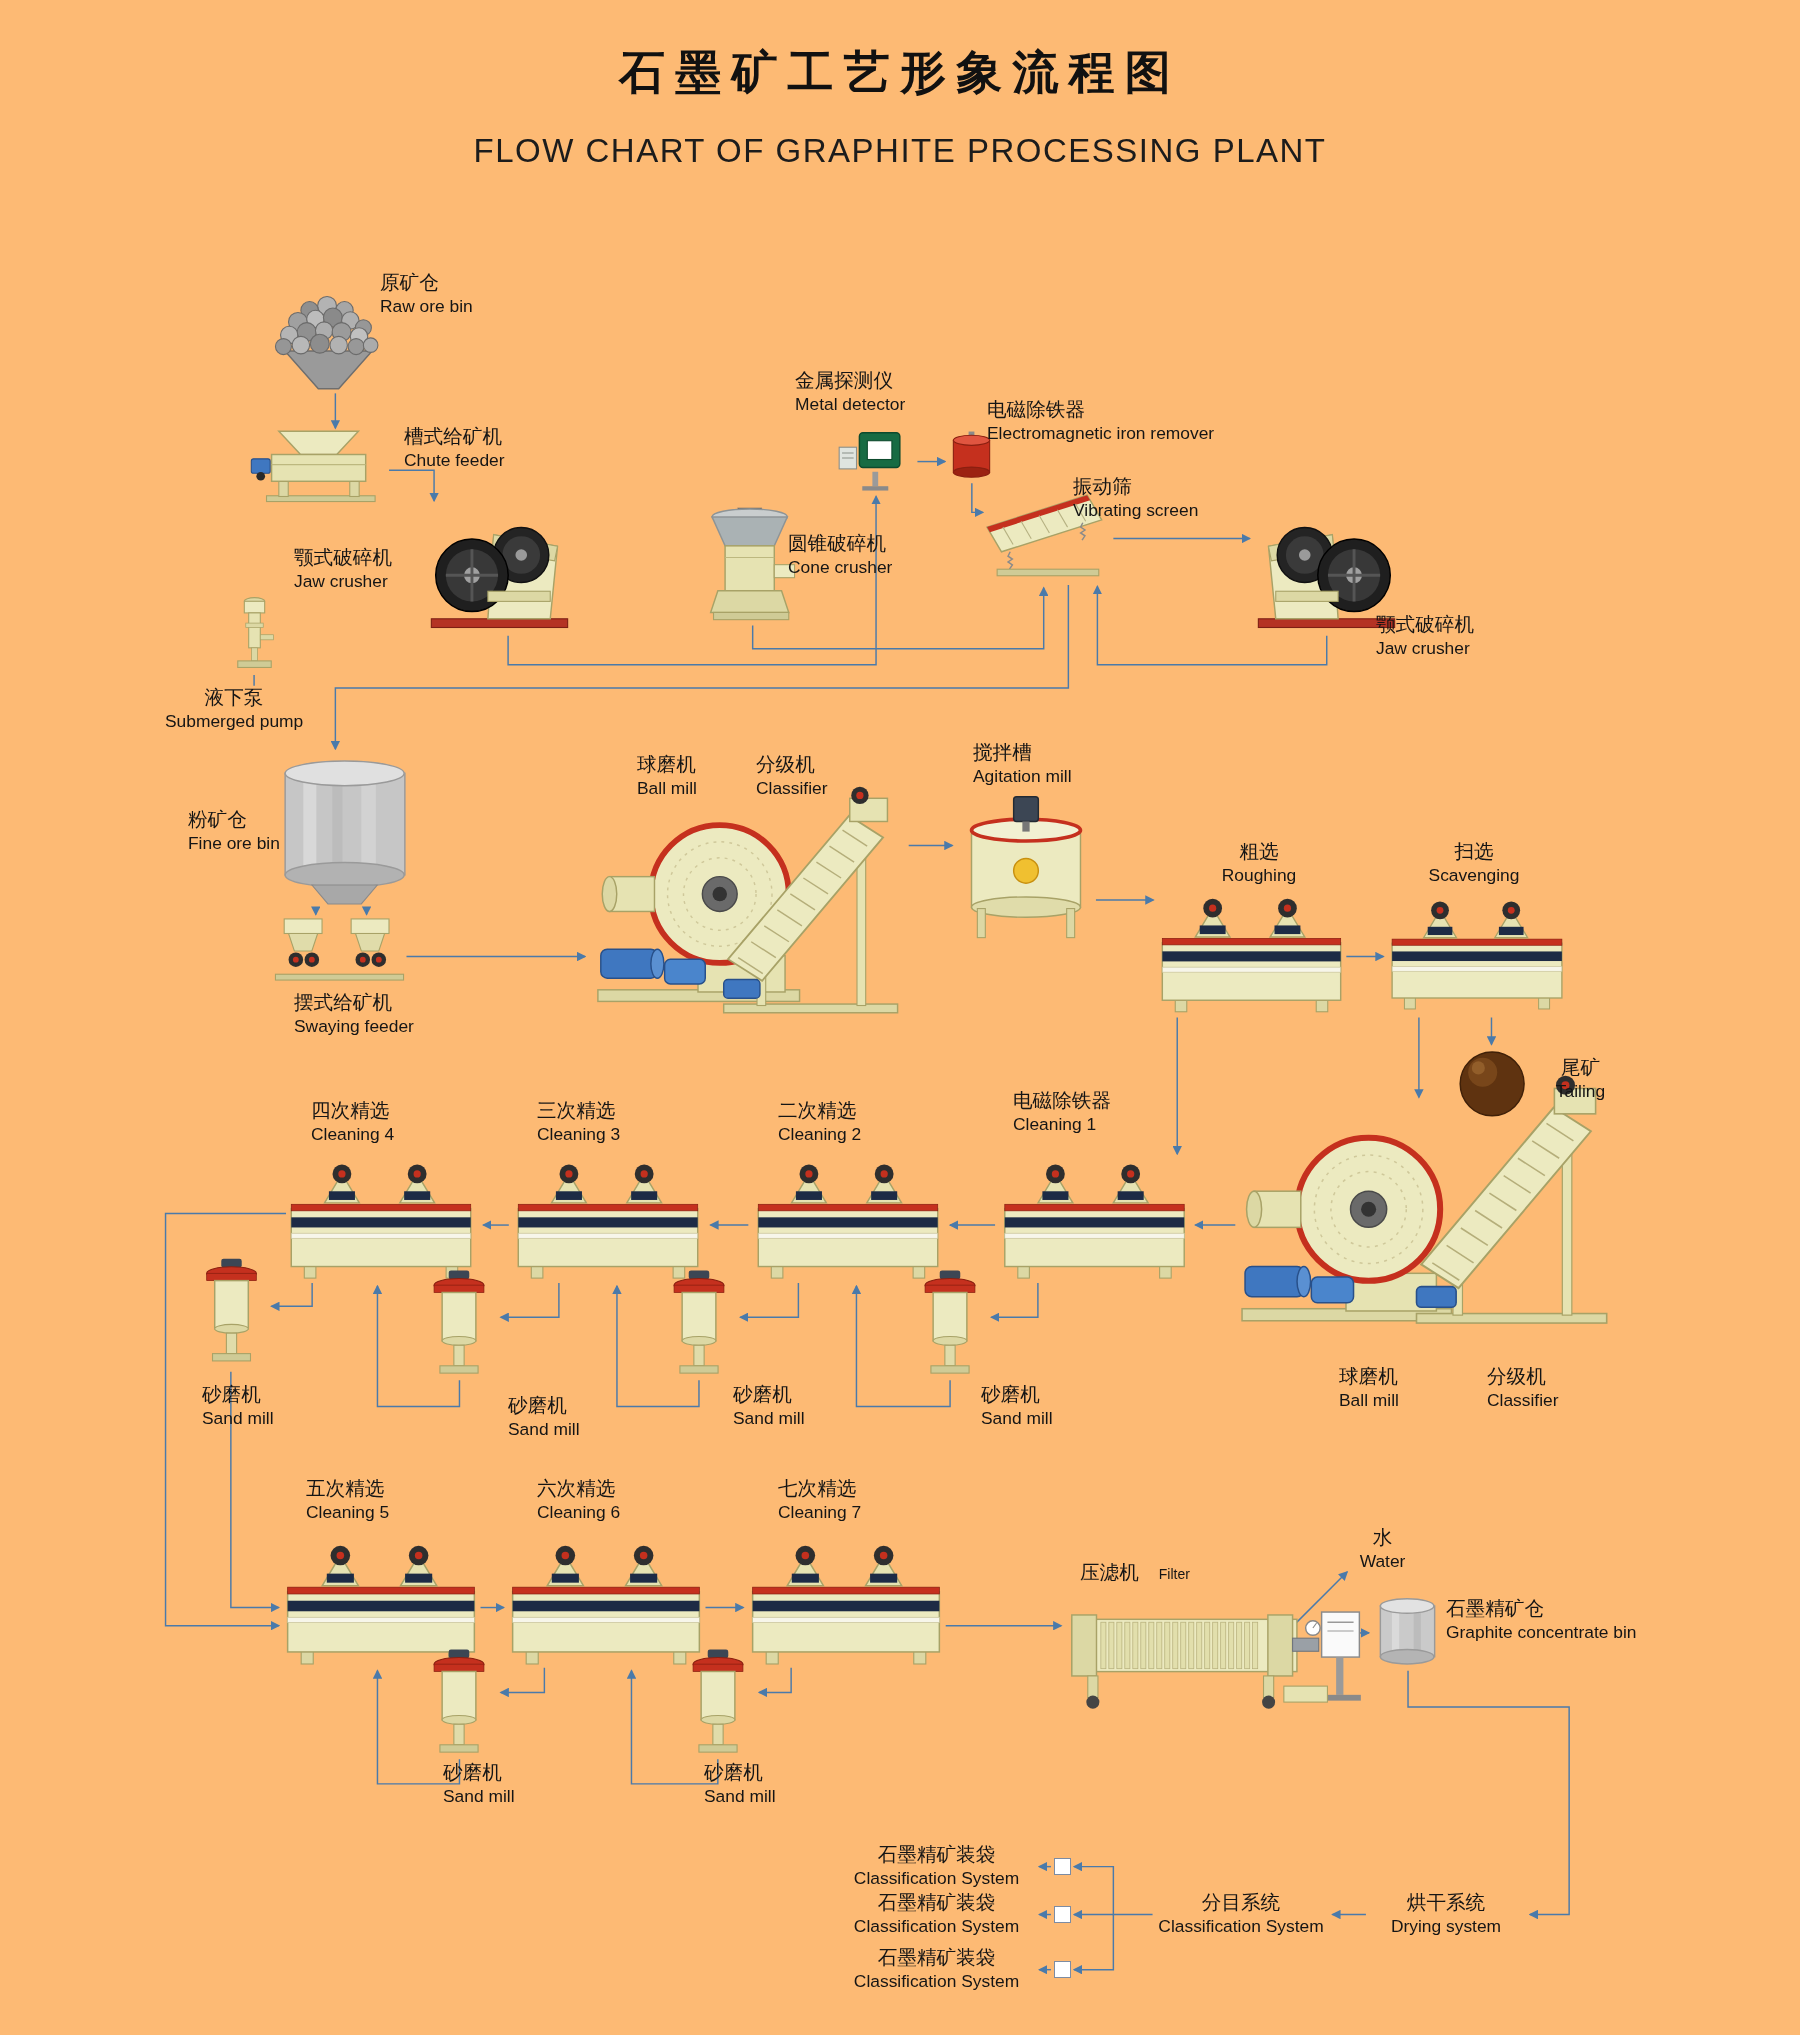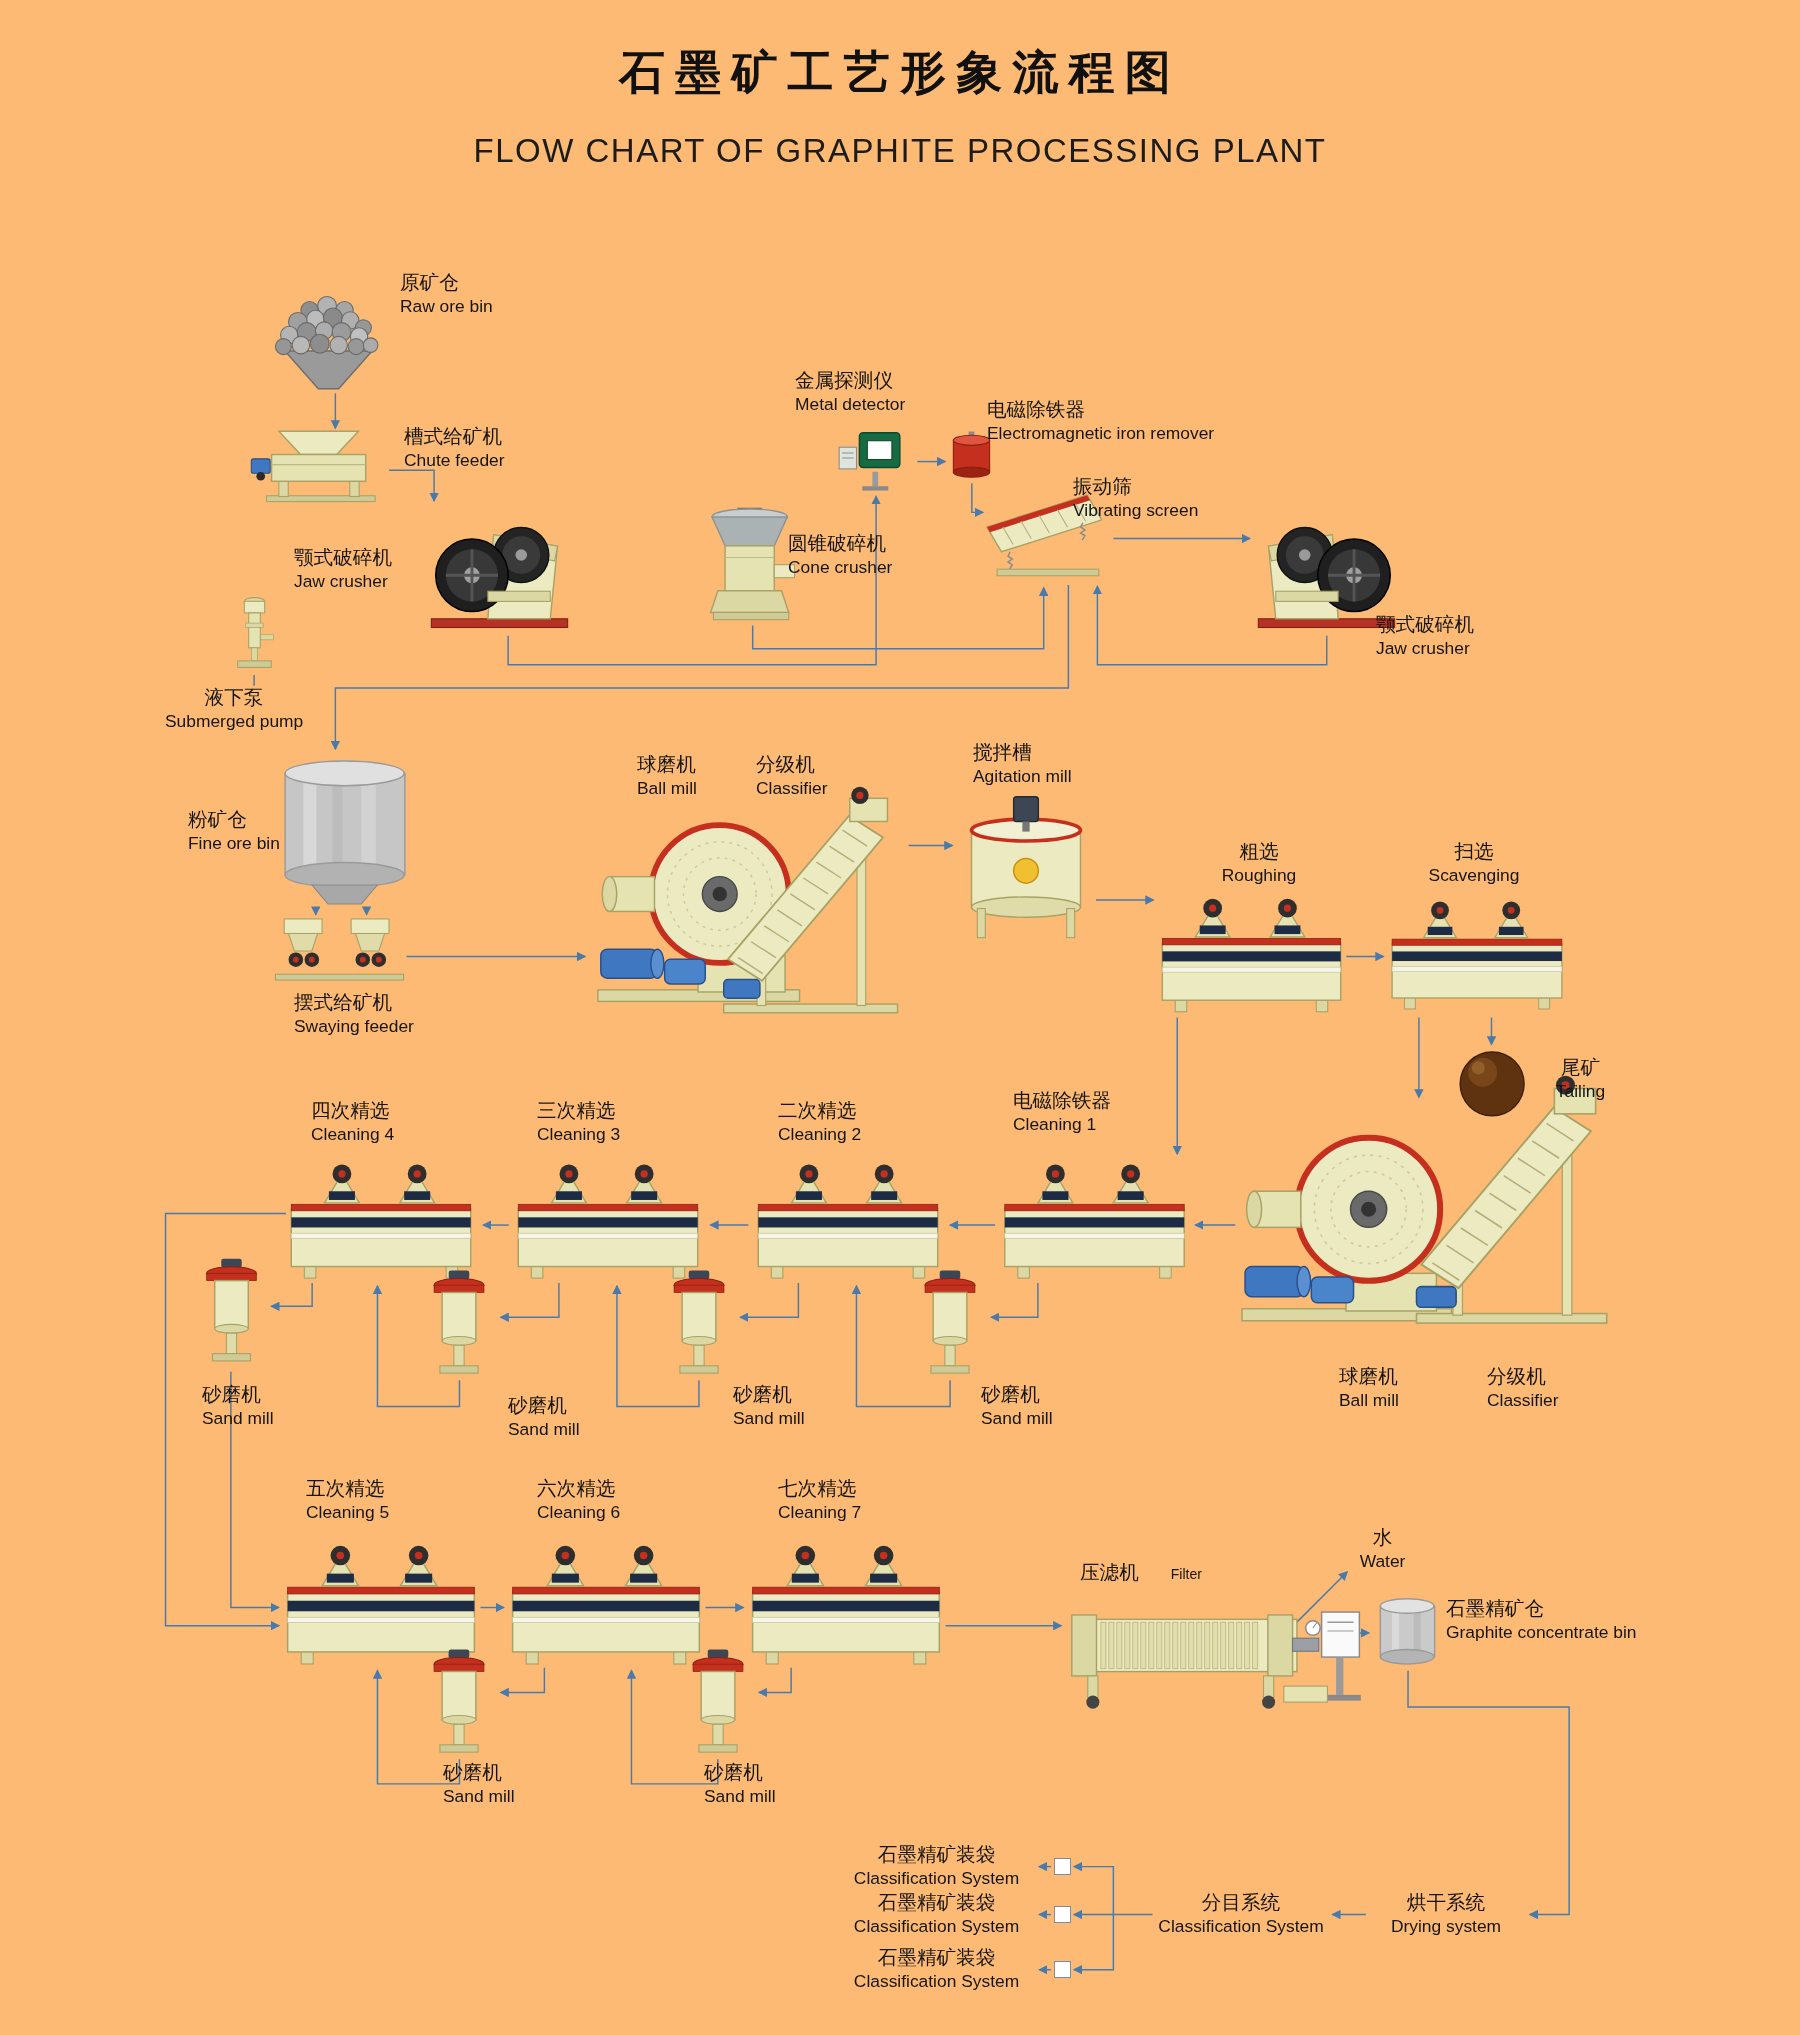--- a/index.html
+++ b/index.html
@@ -9,21 +9,21 @@
   .hdr{position:absolute;left:0;top:0;width:100%;text-align:center;}
   .hdr .t-zh{margin:0;position:absolute;top:42px;width:100%;font-size:46px;font-weight:700;letter-spacing:10.2px;color:#111;}
   .hdr .t-en{margin:0;position:absolute;top:132px;width:100%;font-size:33px;font-weight:400;letter-spacing:1.5px;color:#1c1c1c;}
   .node{position:absolute;}
   .node svg{width:100%;height:100%;display:block;}
   .flipx{transform:scaleX(-1);}
   .lbl{position:absolute;line-height:1.34;white-space:nowrap;color:#151515;}
   .lbl .zh{font-size:19.6px;}
   .lbl .en{font-size:17.4px;}
   .lbl.center{text-align:center;}
-  .lbl.row{display:flex;align-items:baseline;gap:32px;}
+  .lbl.row{display:flex;align-items:baseline;gap:20px;}
   .lbl.row .zh{font-size:19.6px;}
   .lbl.row .en{font-size:14px;}
   .bag{position:absolute;width:17.4px;height:17.4px;border:1.5px solid #7d8ca3;background:#fff;box-sizing:border-box;}
 </style>
 </head>
 <body>
 
 <div class="canvas">
 
   <svg width="0" height="0" style="position:absolute" aria-hidden="true" xmlns="http://www.w3.org/2000/svg">
@@ -527,21 +527,21 @@
   <div class="node" style="left:1373px;top:1593px;width:69px;height:76px">
       <svg viewBox="0 0 95 105">
         <use href="#sym-smallbin"></use>
       </svg>
     </div>
 
   <div class="bag" style="left:1054px;top:1858px"></div>
   <div class="bag" style="left:1054px;top:1906px"></div>
   <div class="bag" style="left:1054px;top:1961px"></div>
 
-  <div class="lbl" style="left:400px;top:269px">
+  <div class="lbl" style="left:380px;top:269px">
     <div class="zh">原矿仓</div>
     <div class="en">Raw ore bin</div>
   </div>
   <div class="lbl" style="left:404px;top:423px">
     <div class="zh">槽式给矿机</div>
     <div class="en">Chute feeder</div>
   </div>
   <div class="lbl" style="left:294px;top:544px">
     <div class="zh">颚式破碎机</div>
     <div class="en">Jaw  crusher</div>

